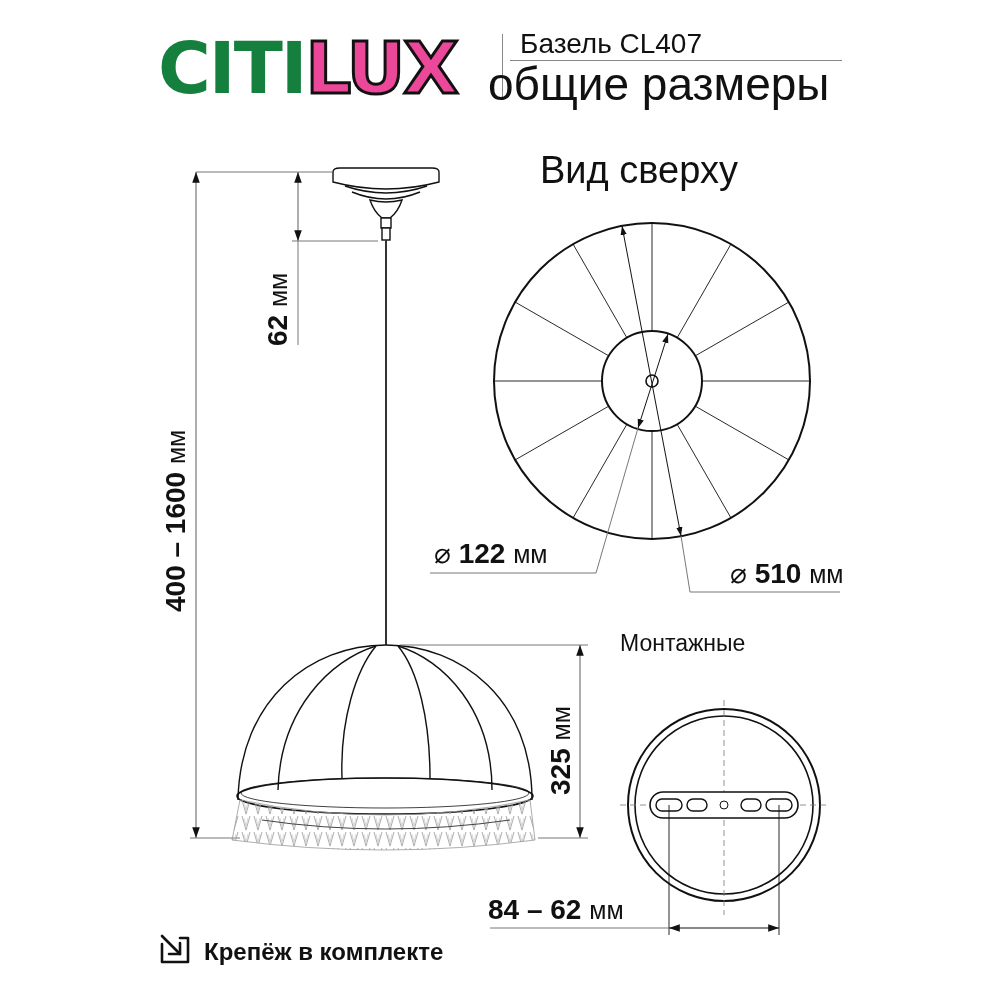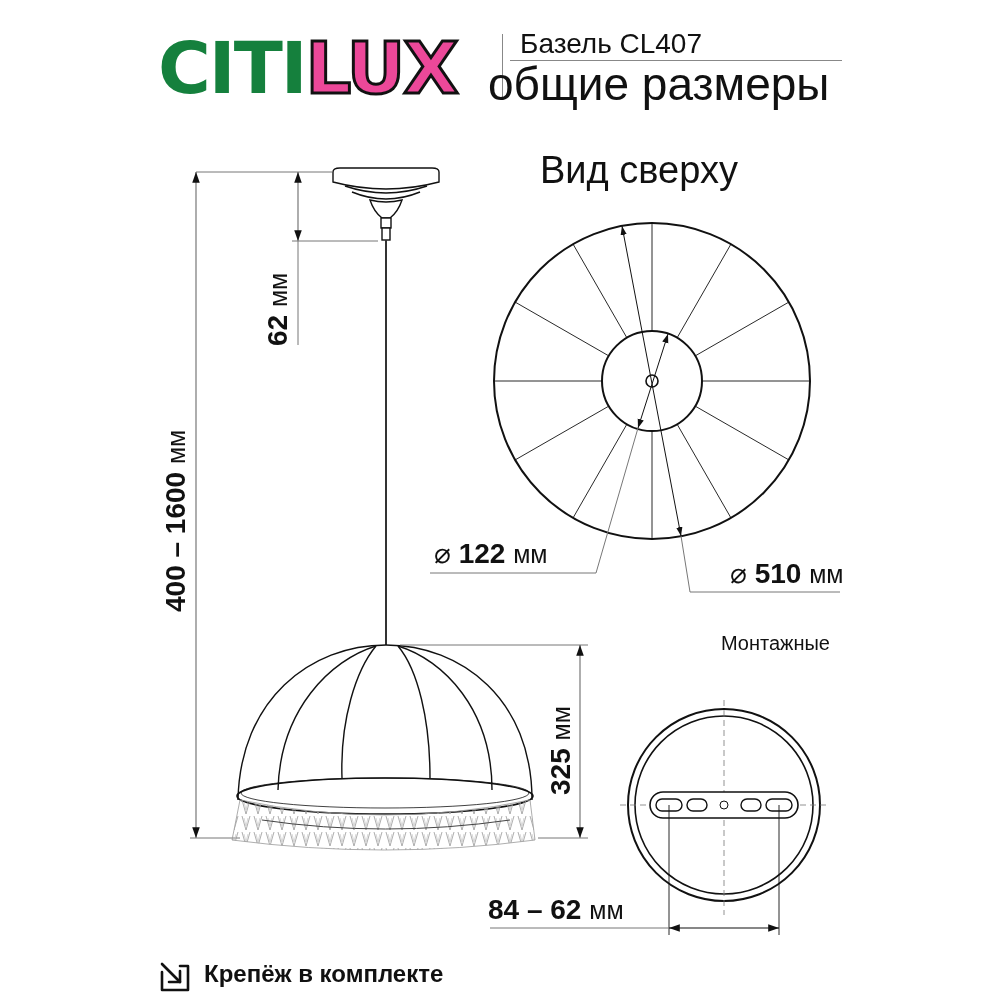--- a/index.html
+++ b/index.html
@@ -6,25 +6,25 @@
   body { width:1000px; height:1000px; position:relative; overflow:hidden; font-family:"Liberation Sans", sans-serif; color:#111; }
   .abs { position:absolute; }
   .logo { left:158px; top:28px; font-family:"DejaVu Sans", sans-serif; font-weight:bold; font-size:72px; letter-spacing:-2px; line-height:80px; }
   .logo .solid { color:#15803d; }
   .logo .outline { color:#ec4899; -webkit-text-stroke:3px #111; }
   .title-divider { left:502px; top:34px; width:1px; height:66px; background:#888; }
   .title-rule { left:510px; top:60px; width:332px; height:1px; background:#888; }
   .model { left:520px; top:30px; font-size:28px; line-height:28px; }
   .subtitle { left:488px; top:62px; font-size:46px; line-height:44px;text-align:center; }
   .topview-title { left:540px; top:148px; font-size:38px; line-height:44px;text-align:center; }
-  .mount-title { left:620px; top:630px; width:210px; text-align:right; font-size:20px; line-height:27px; }
+  .mount-title { left:620px; top:630px; width:210px; text-align:left; font-size:23px; line-height:27px; }
   .dim { font-size:28px; font-weight:bold; line-height:32px; white-space:nowrap; }
   .dim .unit { font-weight:normal; font-size:25px; }
   .vert { transform-origin:left top; transform:rotate(-90deg); }
-  .footer { left:158px; top:932px; display:flex; align-items:flex-start; gap:12px;margin-top:28px; }
+  .footer { left:158px; top:932px; display:flex; align-items:flex-end; gap:12px; }
   .footer-text { font-size:24px; font-weight:bold; line-height:28px; }
   svg.drawing { position:absolute; left:0; top:0; }
 </style>
 </head>
 <body>
 
 <div class="abs logo">
   <span class="solid">CITI</span><span class="outline">LUX</span>
 </div>
 <div class="abs title-divider"></div>

